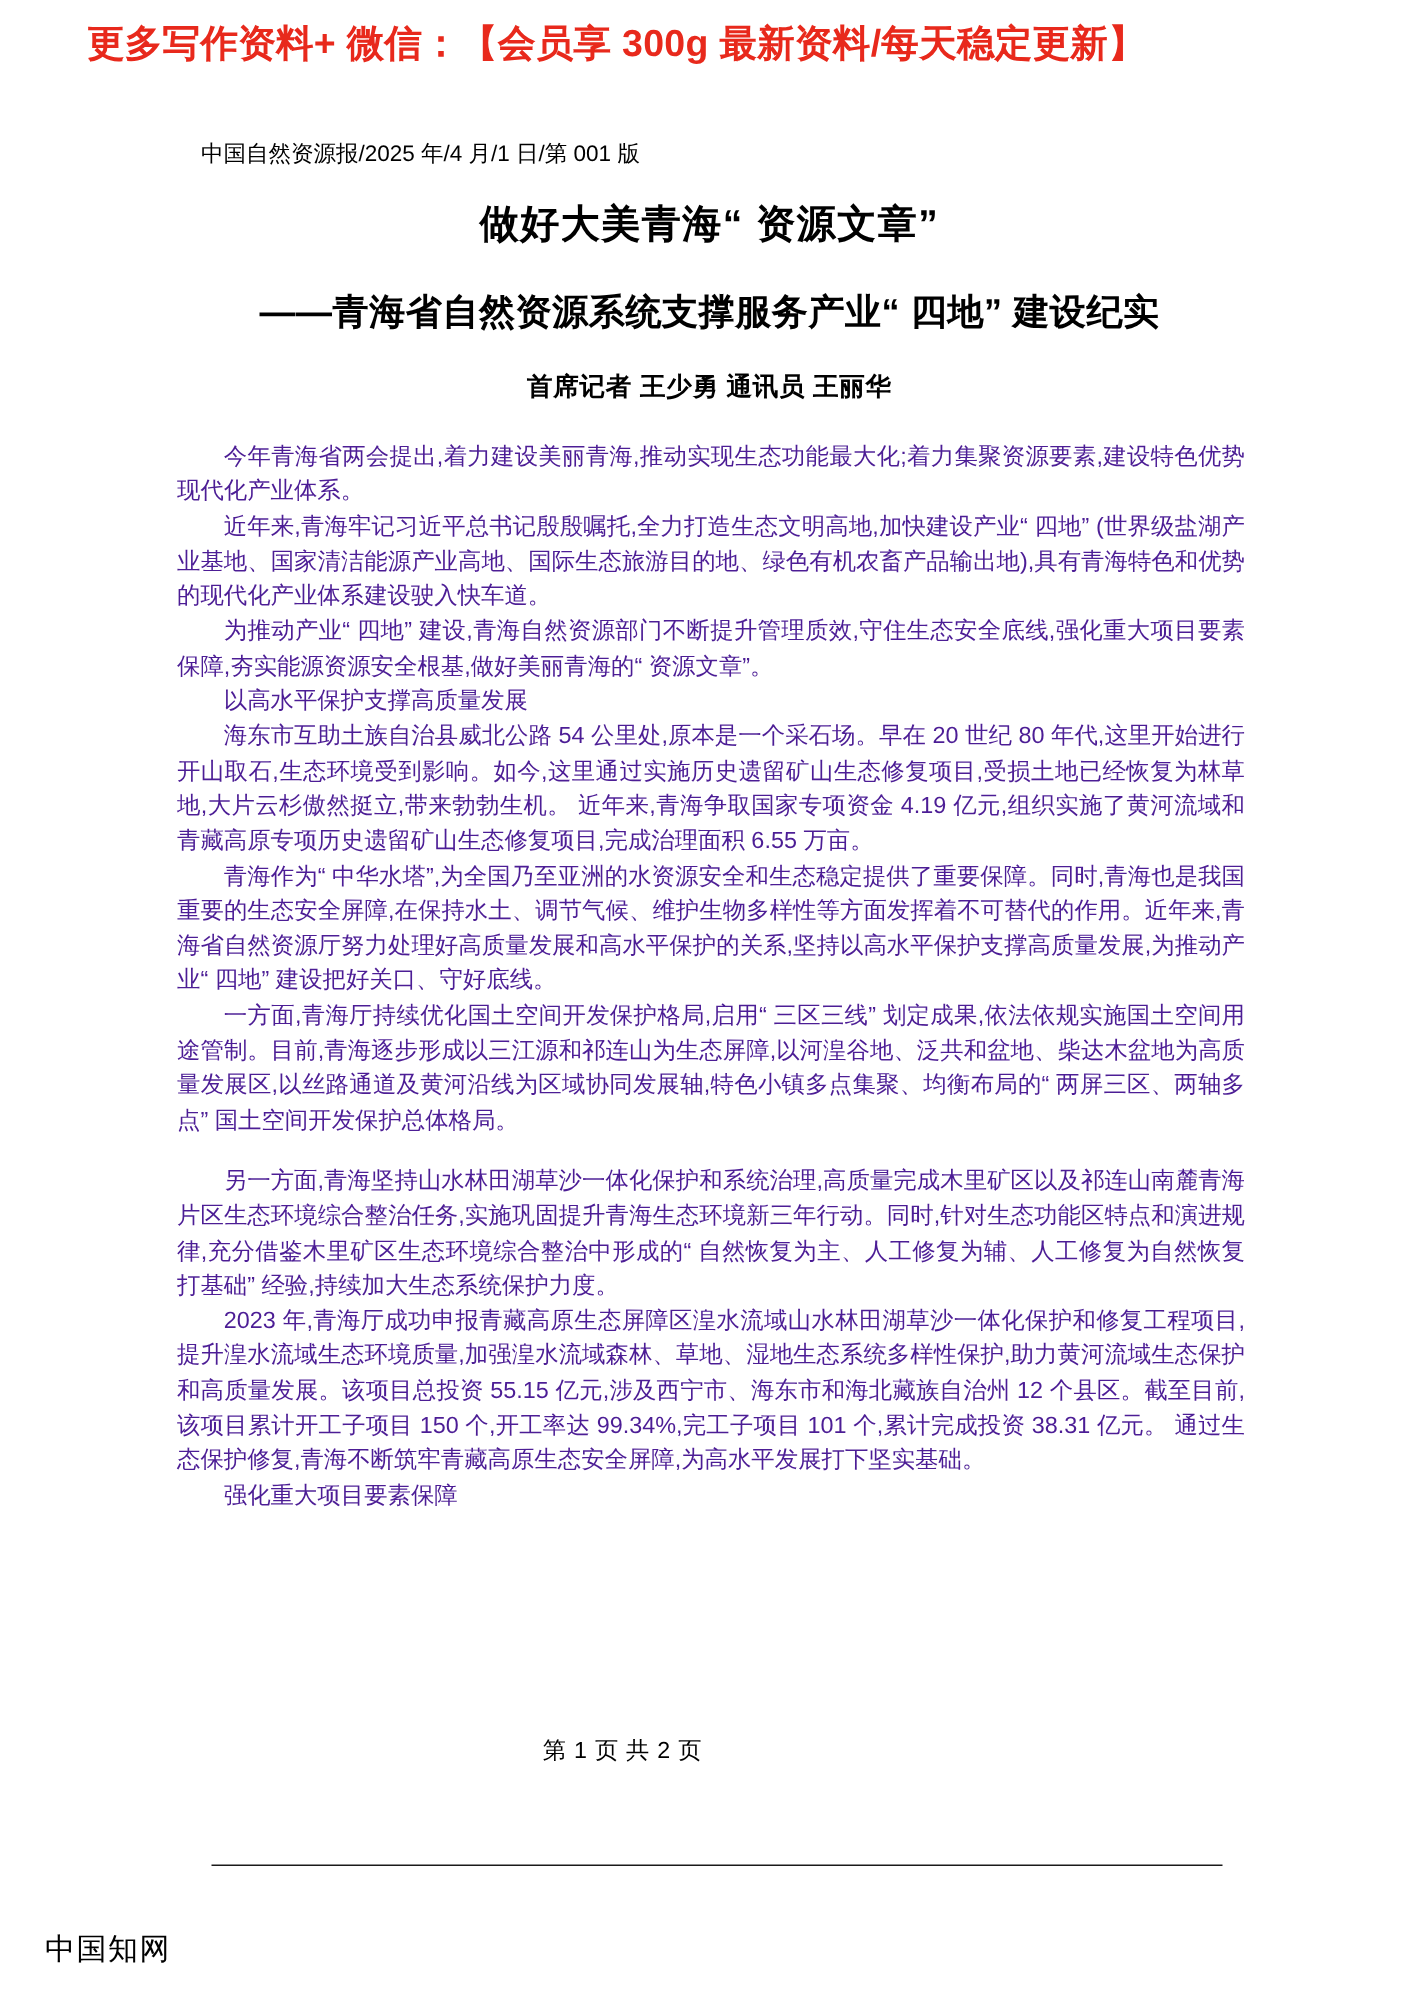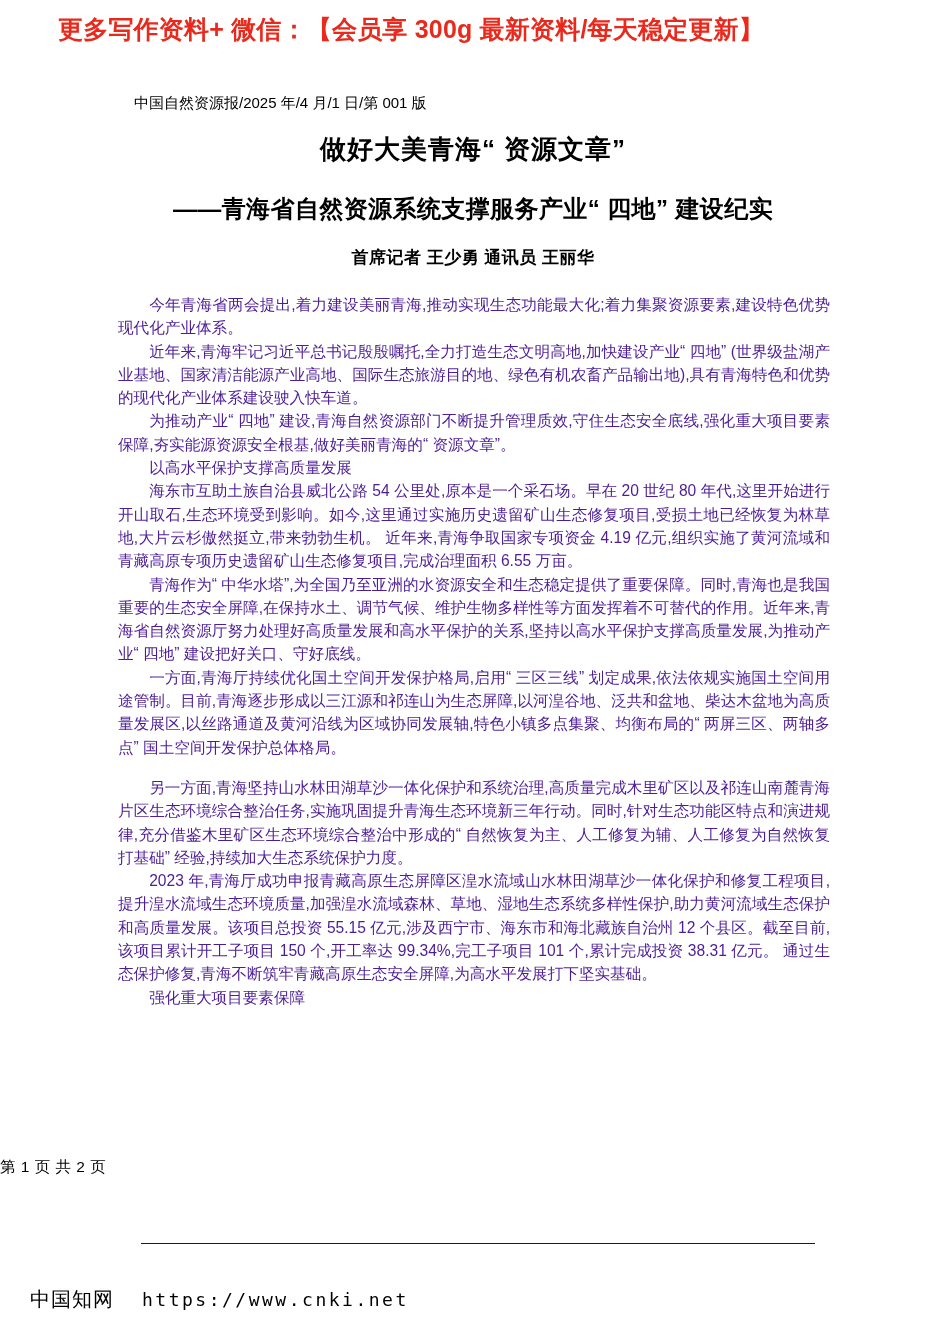--- a/index.html
+++ b/index.html
@@ -100,21 +100,21 @@
   .article-body p.gap-after {
     margin-bottom: 17px;
   }
 
   
   .page-footer {
     position: absolute;
     left: 0;
     top: 1157px;
     width: 830px;
-    text-align: left;
+    text-align: center;
     font-size: 15.5px;
     letter-spacing: 0.5px;
   }
 
   
   .bottom-rule {
     position: absolute;
     left: 141px;
     top: 1243px;
     width: 674px;
@@ -169,16 +169,15 @@
     <p>2023 年,青海厅成功申报青藏高原生态屏障区湟水流域山水林田湖草沙一体化保护和修复工程项目,提升湟水流域生态环境质量,加强湟水流域森林、草地、湿地生态系统多样性保护,助力黄河流域生态保护和高质量发展。该项目总投资 55.15 亿元,涉及西宁市、海东市和海北藏族自治州 12 个县区。截至目前,该项目累计开工子项目 150 个,开工率达 99.34%,完工子项目 101 个,累计完成投资 38.31 亿元。 通过生态保护修复,青海不断筑牢青藏高原生态安全屏障,为高水平发展打下坚实基础。</p>
     <p>强化重大项目要素保障</p>
   </div>
 
   <div class="page-footer">第 1 页 共 2 页</div>
 
   <div class="bottom-rule"></div>
 
   <div class="cnki-watermark">
     <span class="cnki-name">中国知网</span>
-    <span class="cnki-url">https://www.cnki.net</span>
   </div>
 
 </div>
 
 </body></html>

